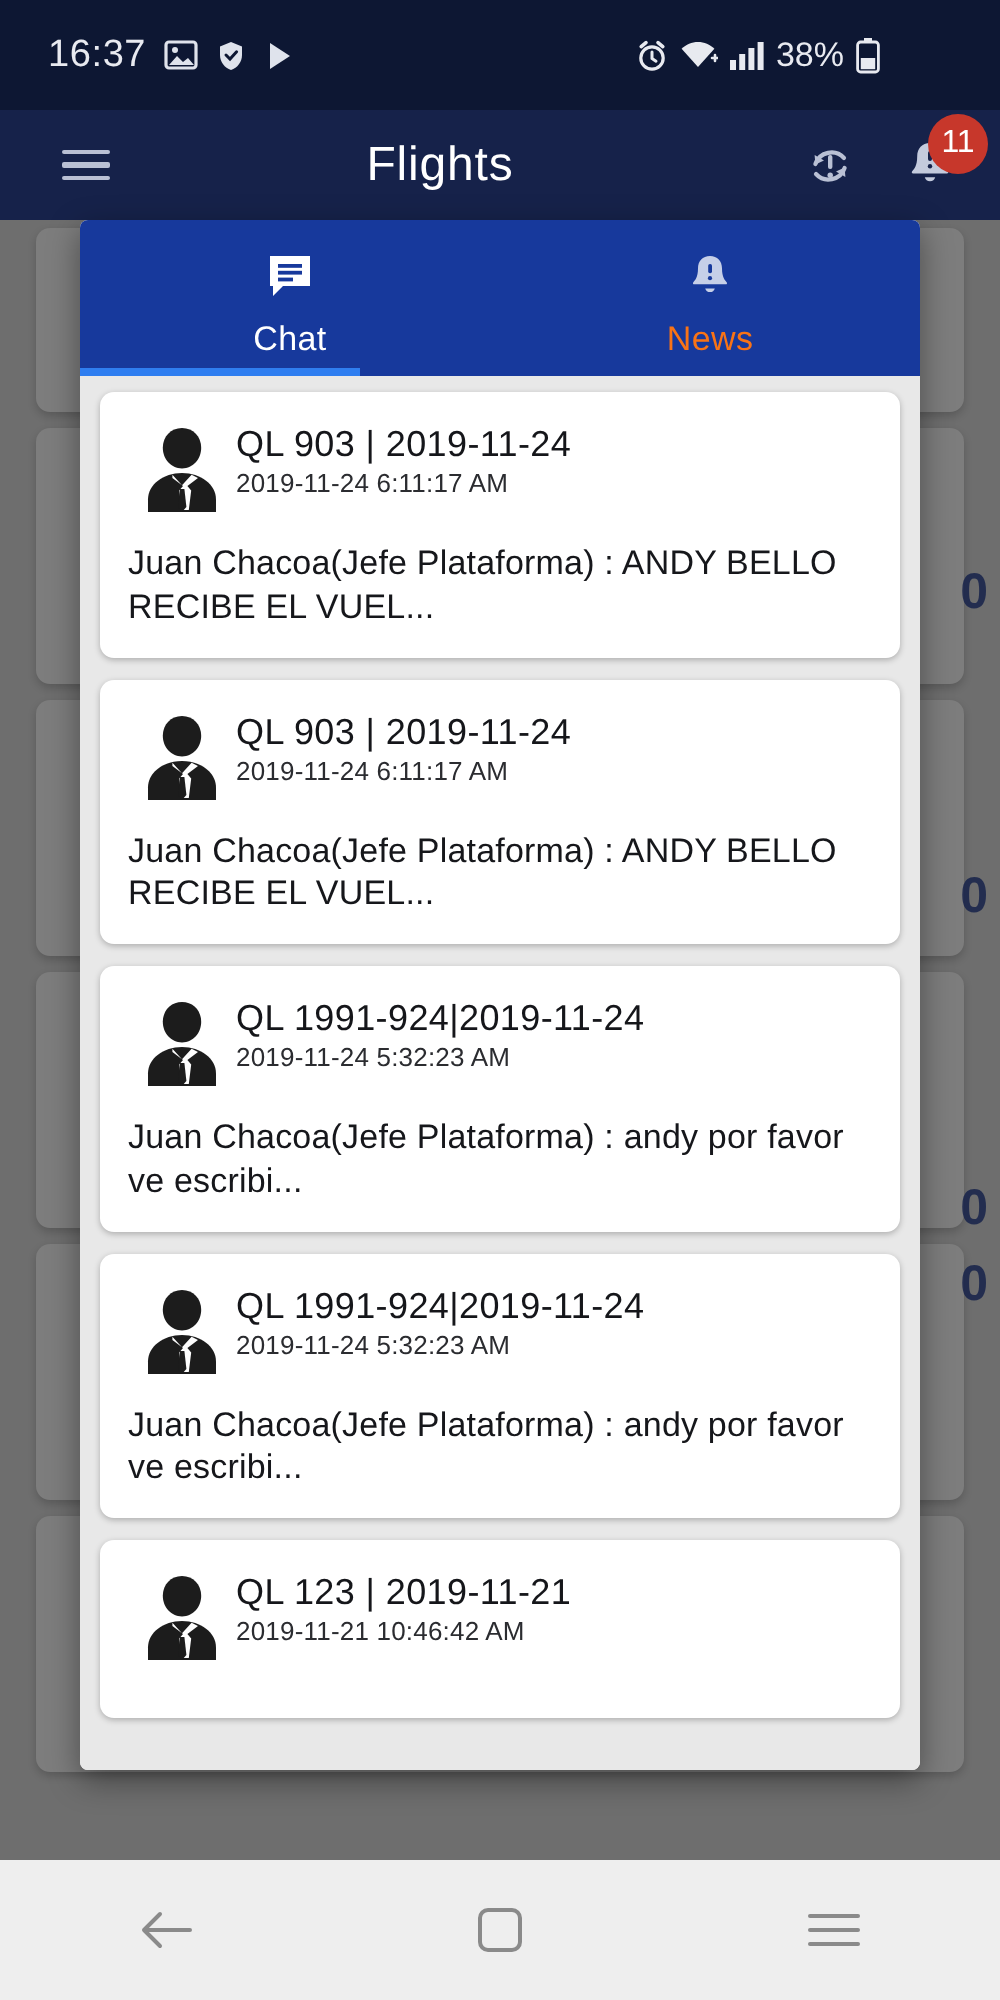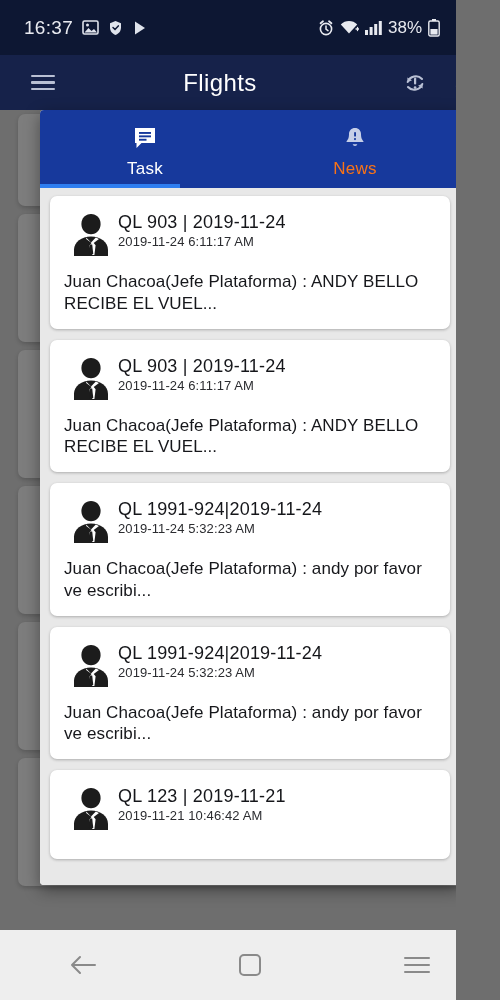--- a/index.html
+++ b/index.html
@@ -7,21 +7,21 @@
   html, body {
     width: 500px;
     height: 1000px;
     overflow: hidden;
     font-family: "Liberation Sans", sans-serif;
     background: #6e6e6e;
   }
 
   #phone {
     position: relative;
-    width: 456px;
+    width: 500px;
     height: 1000px;
     overflow: hidden;
     background: #6e6e6e;
   }
 
   
   #status-bar {
     position: absolute;
     top: 0; left: 0;
     width: 500px; height: 55px;
@@ -89,21 +89,21 @@
     margin-right: 22px;
   }
   .appbar-icon { position: relative; display: flex; align-items: center; }
   #notif-badge {
     position: absolute;
     top: -12px; right: -16px;
     min-width: 30px; height: 30px;
     border-radius: 50%;
     background: #c7372b;
     color: #fff;
-    font-size: 12px;
+    font-size: 16px;
     display: flex;
     align-items: center;
     justify-content: center;
     padding: 0 4px;
   }
 
   
   #backdrop {
     position: absolute;
     top: 110px; left: 0;
@@ -339,21 +339,21 @@
 
       <div class="tab active">
         <span>
           <svg width="26" height="26" viewBox="0 0 26 26">
             <path d="M3 3h20v15H9.5L4.5 23v-5H3z" fill="#ffffff"></path>
             <rect x="7" y="7" width="12" height="1.9" fill="#17399c"></rect>
             <rect x="7" y="10.4" width="12" height="1.9" fill="#17399c"></rect>
             <rect x="7" y="13.8" width="7.5" height="1.9" fill="#17399c"></rect>
           </svg>
         </span>
-        <span class="tab-label">Task</span>
+        <span class="tab-label">Chat</span>
       </div>
 
       <div class="tab">
         <span>
           <svg width="26" height="26" viewBox="0 0 26 26">
             <path d="M13 3c-3.7 0-6 2.6-6 6.1 0 4.7-1.5 6-2.4 7.1-.3.4 0 .9.4.9h16c.4 0 .7-.5.4-.9-.9-1.1-2.4-2.4-2.4-7.1C19 5.6 16.7 3 13 3z" fill="#c6cfe8"></path>
             <path d="M10.6 19.2a2.5 2.5 0 0 0 4.8 0z" fill="#c6cfe8"></path>
             <rect x="12.1" y="7" width="1.9" height="4.6" rx=".9" fill="#17399c"></rect>
             <circle cx="13" cy="14.1" r="1.05" fill="#17399c"></circle>
           </svg>

